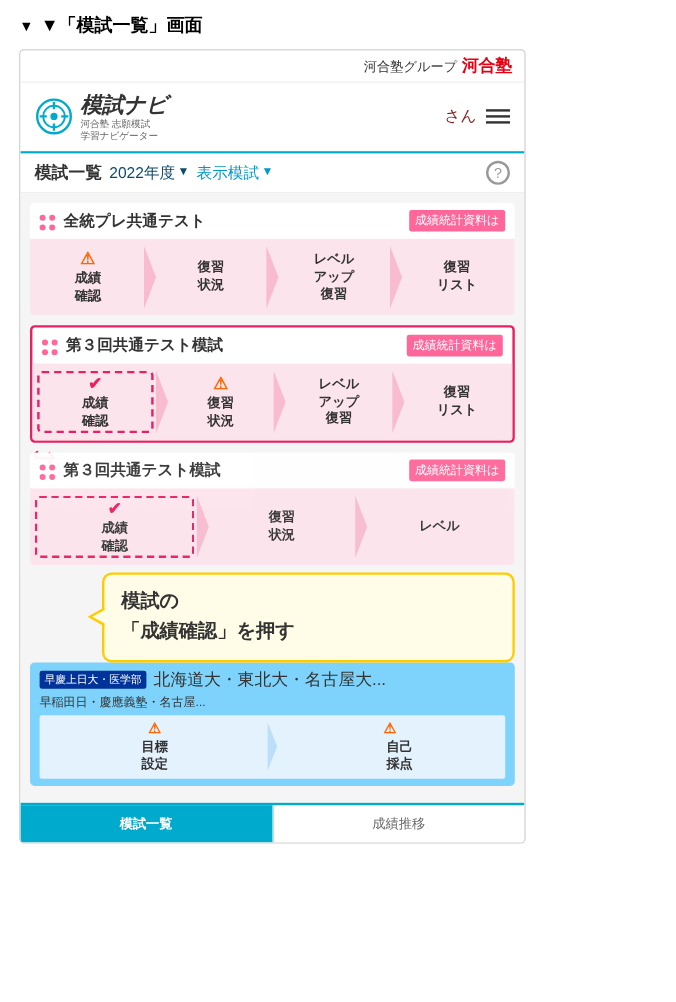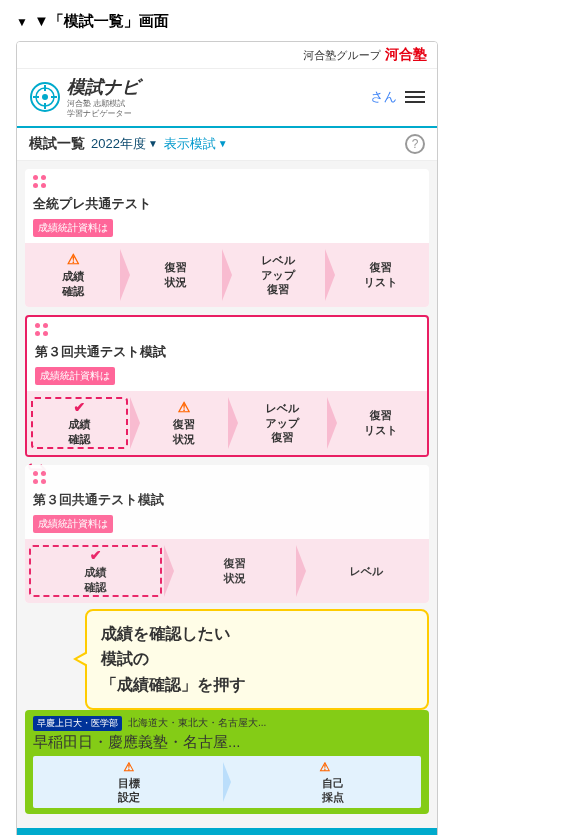--- a/index.html
+++ b/index.html
@@ -77,21 +77,21 @@
       width: 32px;
       height: 32px;
     }
     .header-right {
       display: flex;
       align-items: center;
       gap: 8px;
       font-size: 13px;
     }
     .san-label {
-      color: #3b82f6;
+      color: #7f1d1d;
     }
     .menu-icon {
       display: flex;
       flex-direction: column;
       gap: 3px;
       cursor: pointer;
     }
     .menu-icon span {
       display: block;
       width: 20px;
@@ -156,24 +156,23 @@
     
     .exam-card {
       background: #fff;
       border-radius: 4px;
       margin-bottom: 8px;
       overflow: hidden;
     }
 
     .exam-card-header {
       display: flex;
-      align-items: flex-start;
+      align-items: flex-end;
       padding: 6px 8px;
       gap: 6px;
-      flex-direction: column;
     }
     .dots-icon {
       display: grid;
       grid-template-columns: 1fr 1fr;
       gap: 2px;
       width: 14px;
       height: 14px;
     }
     .dots-icon span {
       width: 5px;
@@ -298,21 +297,21 @@
       border-right: none;
     }
     .nav-item.active {
       background: #00aacc;
       color: #fff;
       font-weight: bold;
     }
 
     
     .univ-section {
-      background: #84cc16;
+      background: #7dd3fc;
       border-radius: 4px;
       margin-bottom: 6px;
       padding: 6px 8px;
       font-size: 11px;
       color: #333;
       overflow: hidden;
     }
     .univ-row {
       display: flex;
       align-items: center;
@@ -507,47 +506,49 @@
             </div>
             <div style="width:0;height:0;border-top:26px solid transparent;border-bottom:26px solid transparent;border-left:10px solid #f8bbd0;align-self:center;"></div>
 
             <div class="arrow-btn" style="background:#fce4ec;">
               <span style="font-size:11px;font-weight:bold;line-height:1.3;text-align:center;">レベル</span>
             </div>
           </div>
         </div>
 
         <div class="tooltip-box" style="margin-top:4px;">
-          <div>成績を確認したい</div>
           <div>模試の</div>
           <div>「成績確認」を押す</div>
         </div>
       </div>
 
       <div class="univ-section">
         <div class="univ-row">
           <span class="univ-badge">早慶上日大・医学部</span>
-          <span style="font-size:10px;">北海道大・東北大・名古屋大...</span>
-        </div>
-        <div style="font-size:15px;color:#333;margin-top:2px;">早稲田日・慶應義塾・名古屋...</div>
+          <span style="font-size:14px;">北海道大・東北大・名古屋大...</span>
+        </div>
+        <div style="font-size:10px;color:#333;margin-top:2px;">早稲田日・慶應義塾・名古屋...</div>
         <div class="goal-actions">
           <div class="goal-btn">
             <span class="warning-icon" style="font-size:12px;">⚠</span>
             <span style="font-size:11px;font-weight:bold;line-height:1.3;">目標<br>設定</span>
           </div>
           <div style="width:0;height:0;border-top:20px solid transparent;border-bottom:20px solid transparent;border-left:8px solid #bbdefb;align-self:center;"></div>
           <div class="goal-btn">
             <span class="warning-icon" style="font-size:12px;">⚠</span>
             <span style="font-size:11px;font-weight:bold;line-height:1.3;margin-left:16px;">自己<br>採点</span>
           </div>
         </div>
       </div>
 
     </div>
 
     <div class="bottom-nav">
       <div class="nav-item active">
         <span>模試一覧</span>
       </div>
+      <div class="nav-item">
+        <span>成績推移</span>
+      </div>
     </div>
 
   </div>
 </div>
 
 </body></html>

